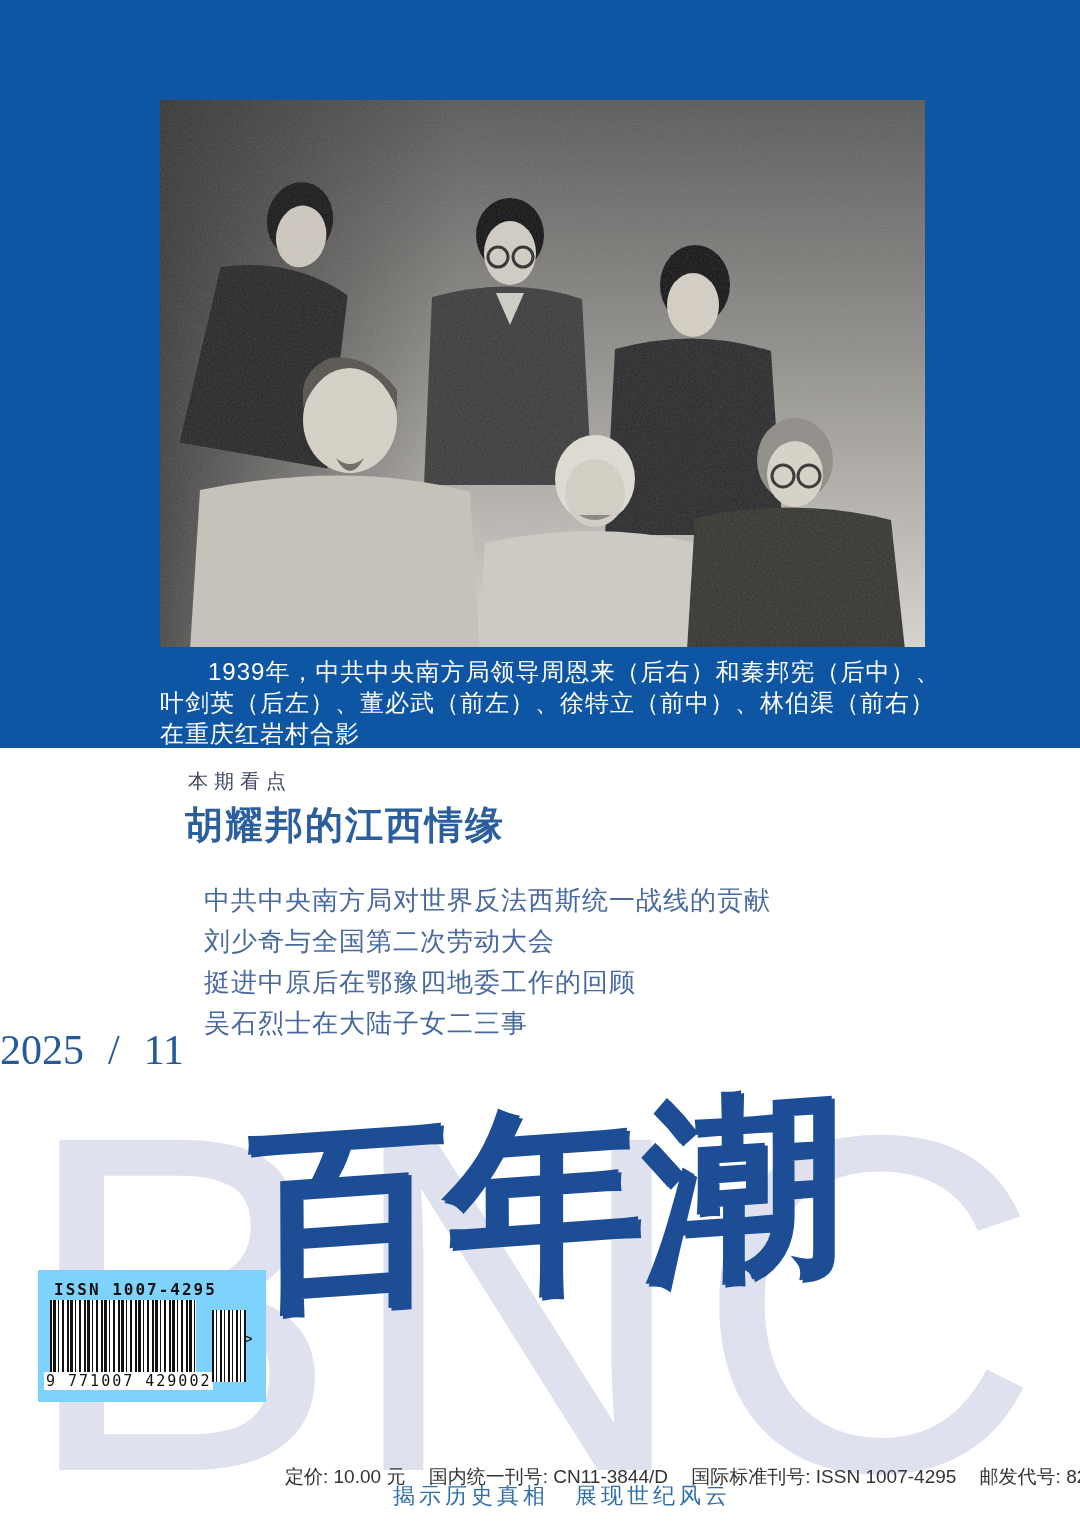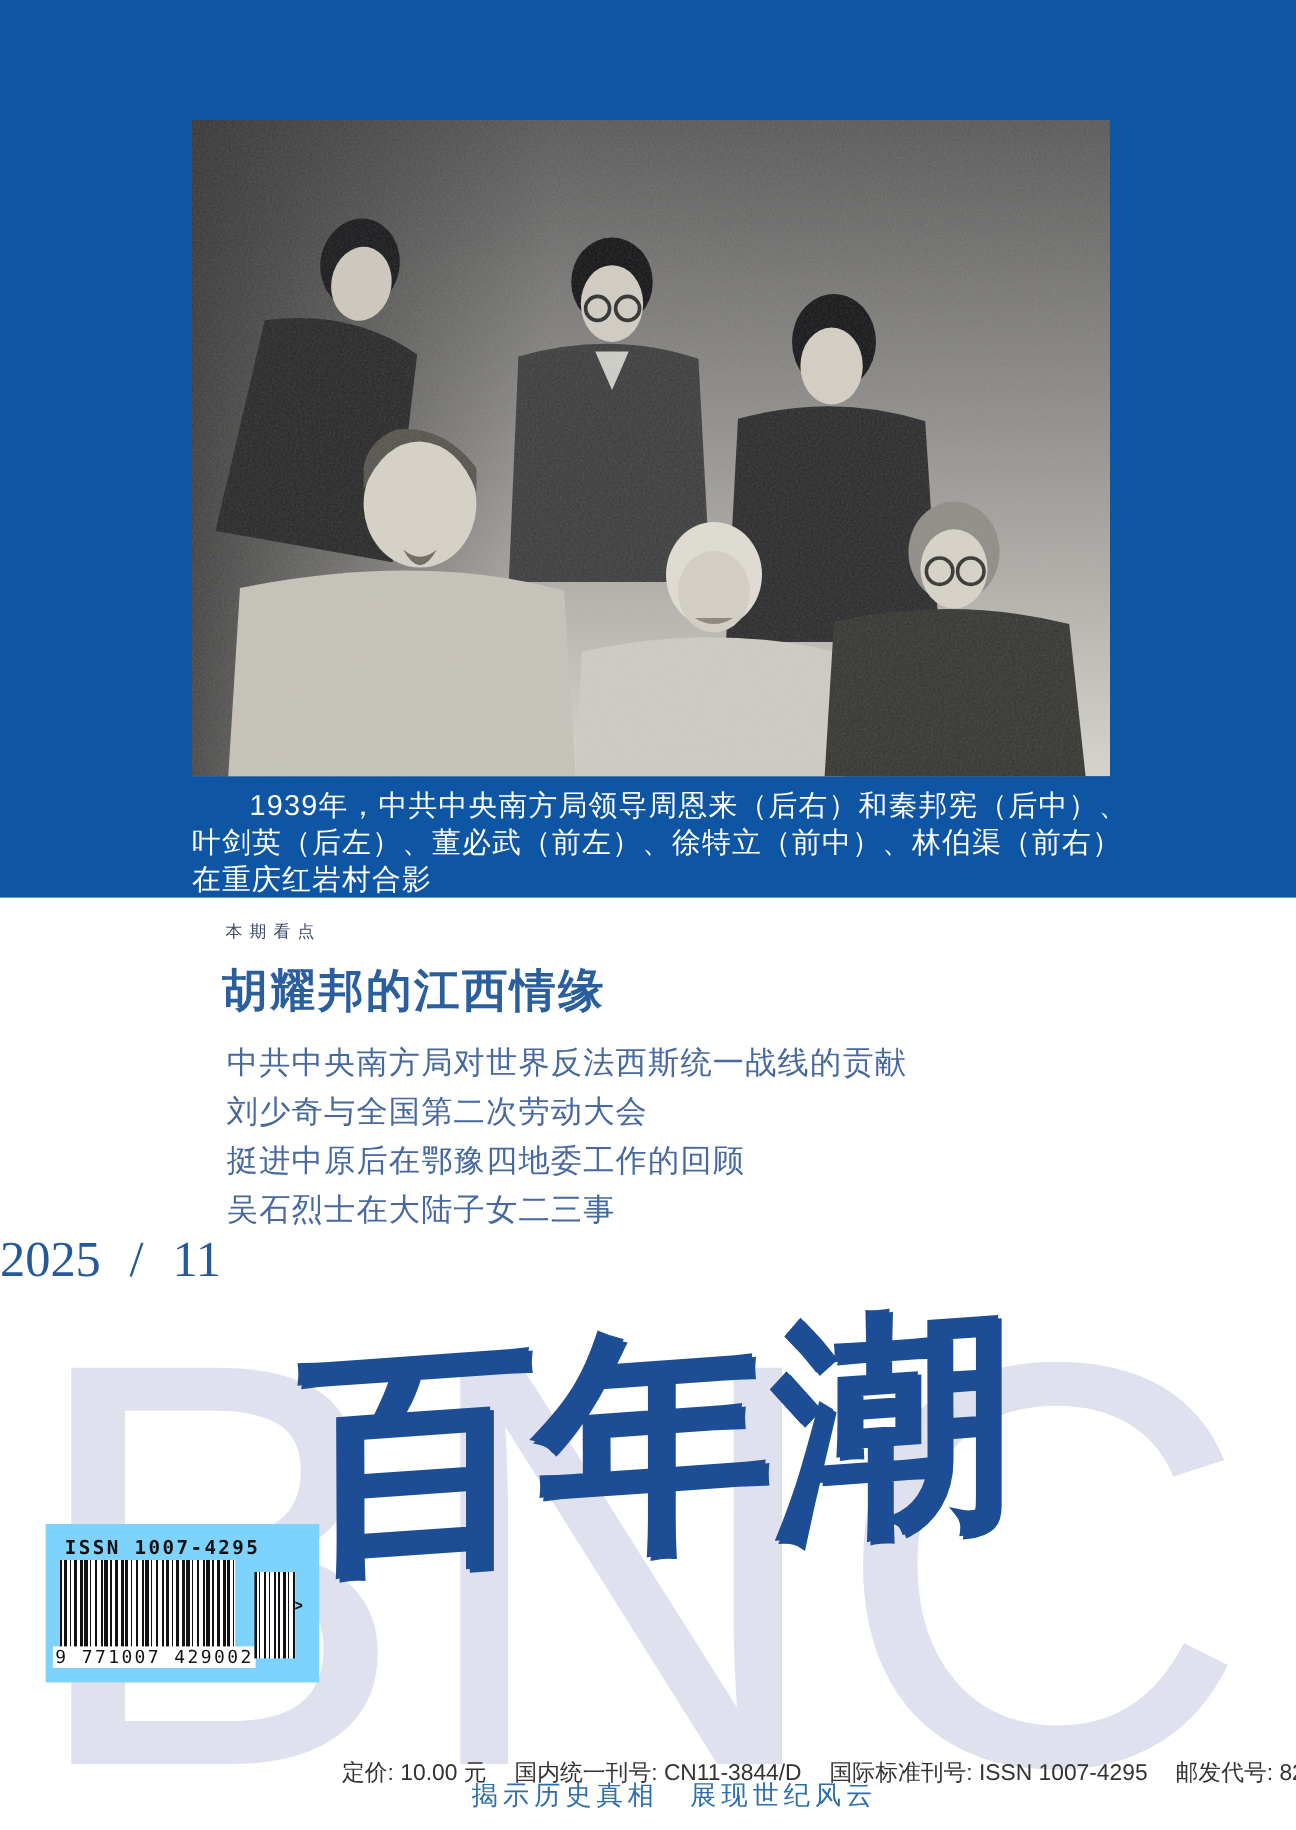--- a/index.html
+++ b/index.html
@@ -8,25 +8,25 @@
   
   .blue-band{position:absolute;left:0;top:0;width:1080px;height:748px;background:#0e56a4;}
   
   .photo{position:absolute;left:160px;top:100px;width:765px;height:547px;overflow:hidden;}
   .photo svg{display:block;width:100%;height:100%;}
   
   .caption{position:absolute;left:160px;top:656px;width:784px;color:#ffffff;
            font-size:24px;line-height:31px;text-indent:2em;letter-spacing:1px;
            font-family:"Liberation Sans",sans-serif;}
   
-  .hl-label{position:absolute;left:188px;top:768px;font-size:14px;letter-spacing:6px;
+  .hl-label{position:absolute;left:188px;top:768px;font-size:20px;letter-spacing:6px;
             color:#3e4a63;font-family:"Liberation Serif",serif;}
   .feature{position:absolute;left:185px;top:800px;font-size:38px;font-weight:bold;
            letter-spacing:2px;color:#2b5e9d;font-family:Liberation Serif, serif;}
-  .articles{position:absolute;left:188px;top:864px;margin:1px;padding:0;list-style:none;
+  .articles{position:absolute;left:188px;top:864px;margin:16px;padding:0;list-style:none;
             font-size:26px;line-height:41px;color:#47699f;letter-spacing:1px;
             font-family:"Liberation Serif",serif;}
   
   .issue{position:absolute;left:0;top:1026px;width:948px;
          font-size:42px;color:#24599a;font-family:"Liberation Serif",serif;}
   .issue .sep{margin:0 24px;}
   
   .watermark{position:absolute;left:20px;top:1064px;font-size:480px;line-height:480px;
              letter-spacing:4px;color:#dfe2ee;font-family:"Liberation Sans",sans-serif;
              font-weight:400;z-index:1;user-select:none;}

